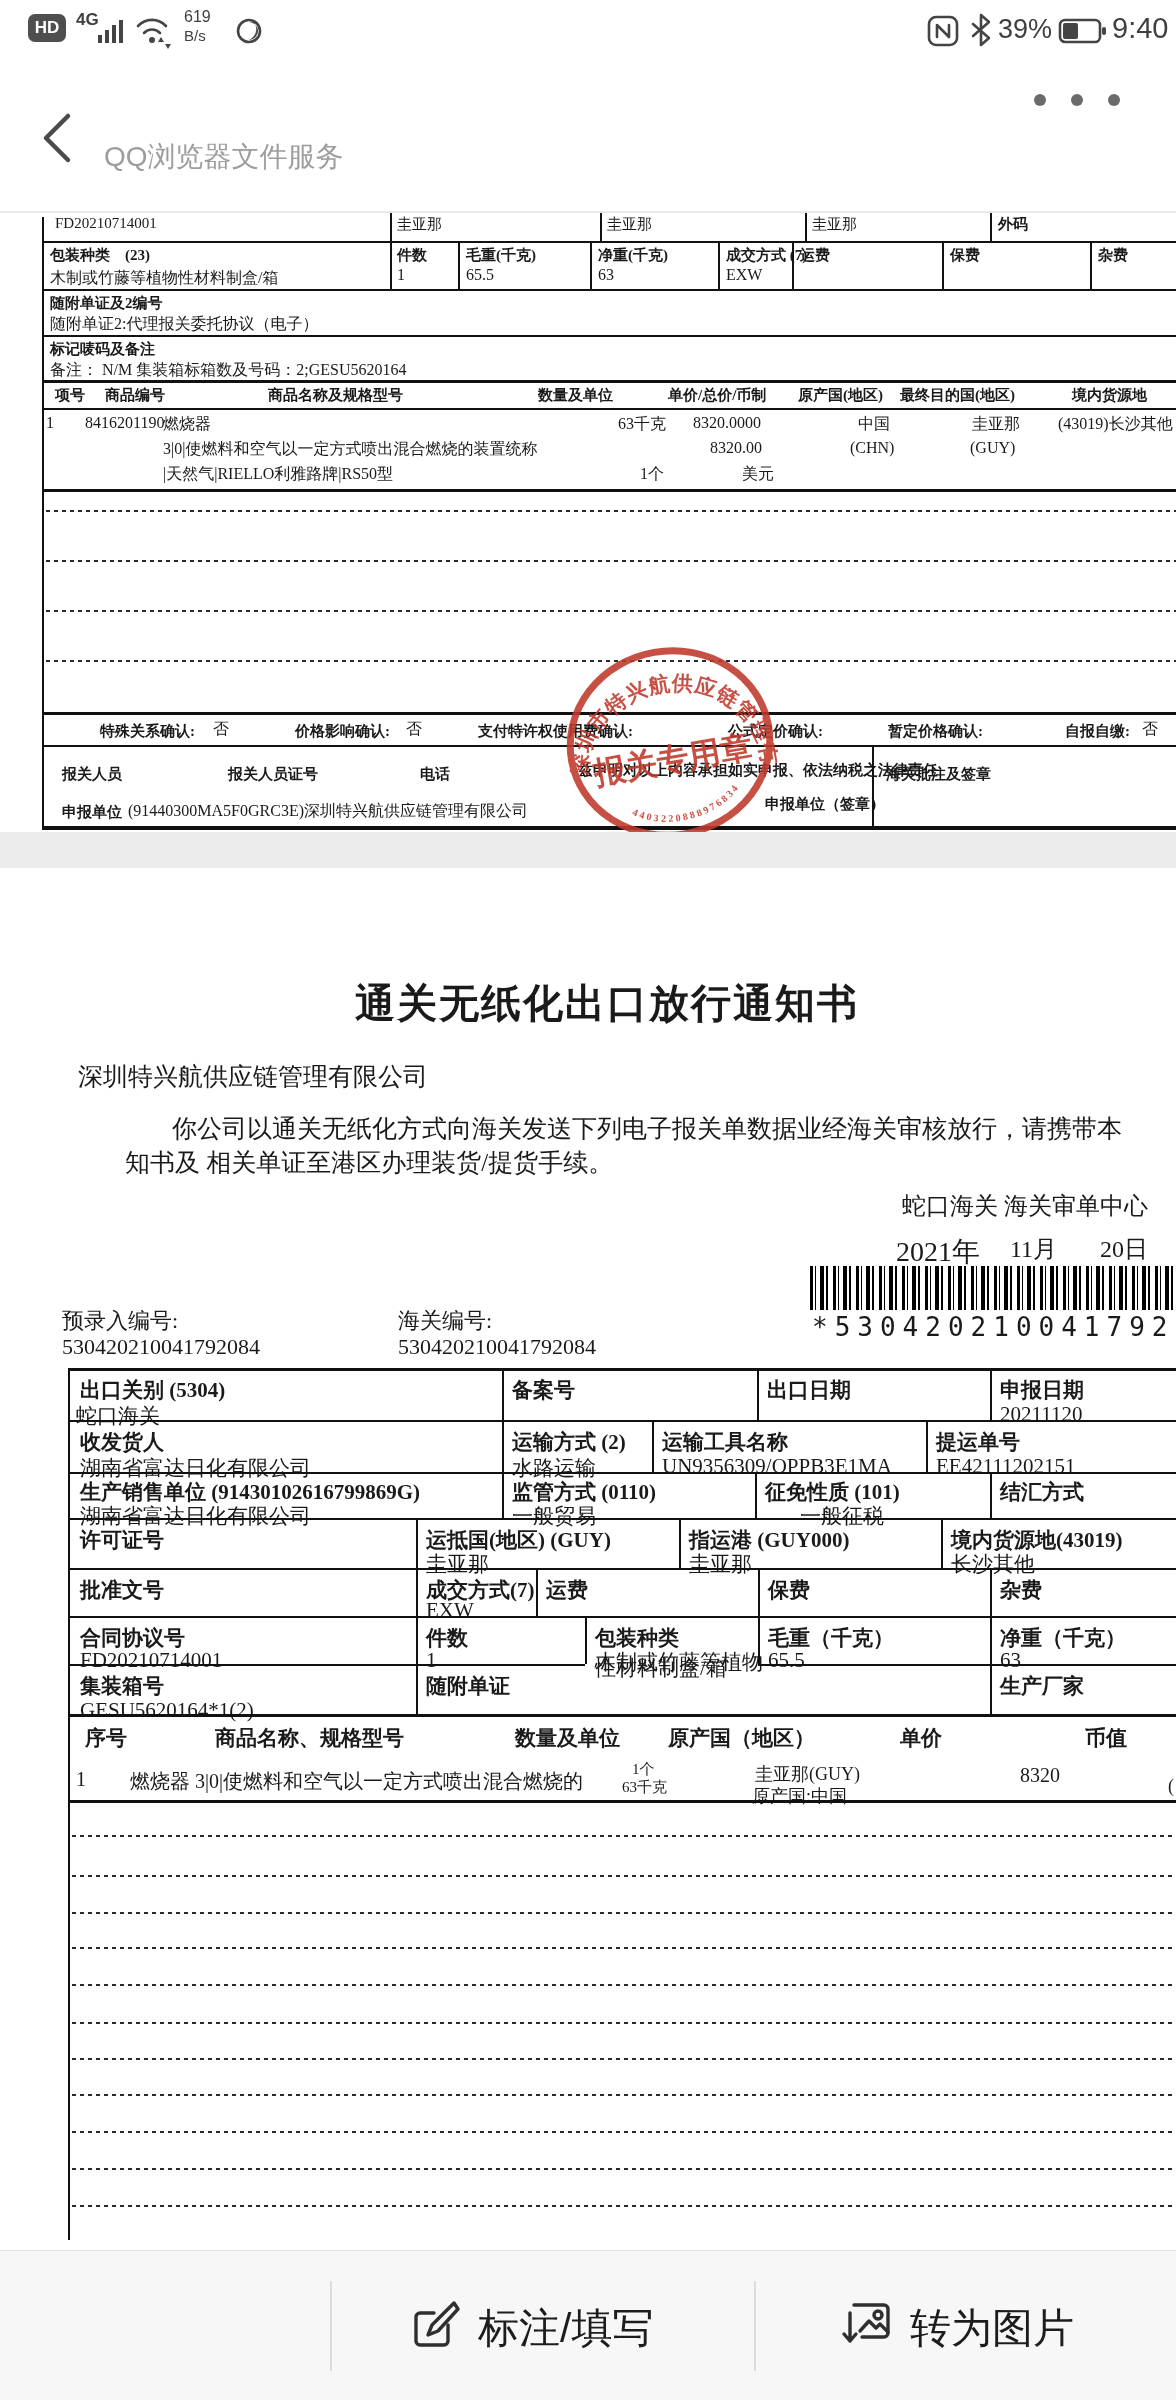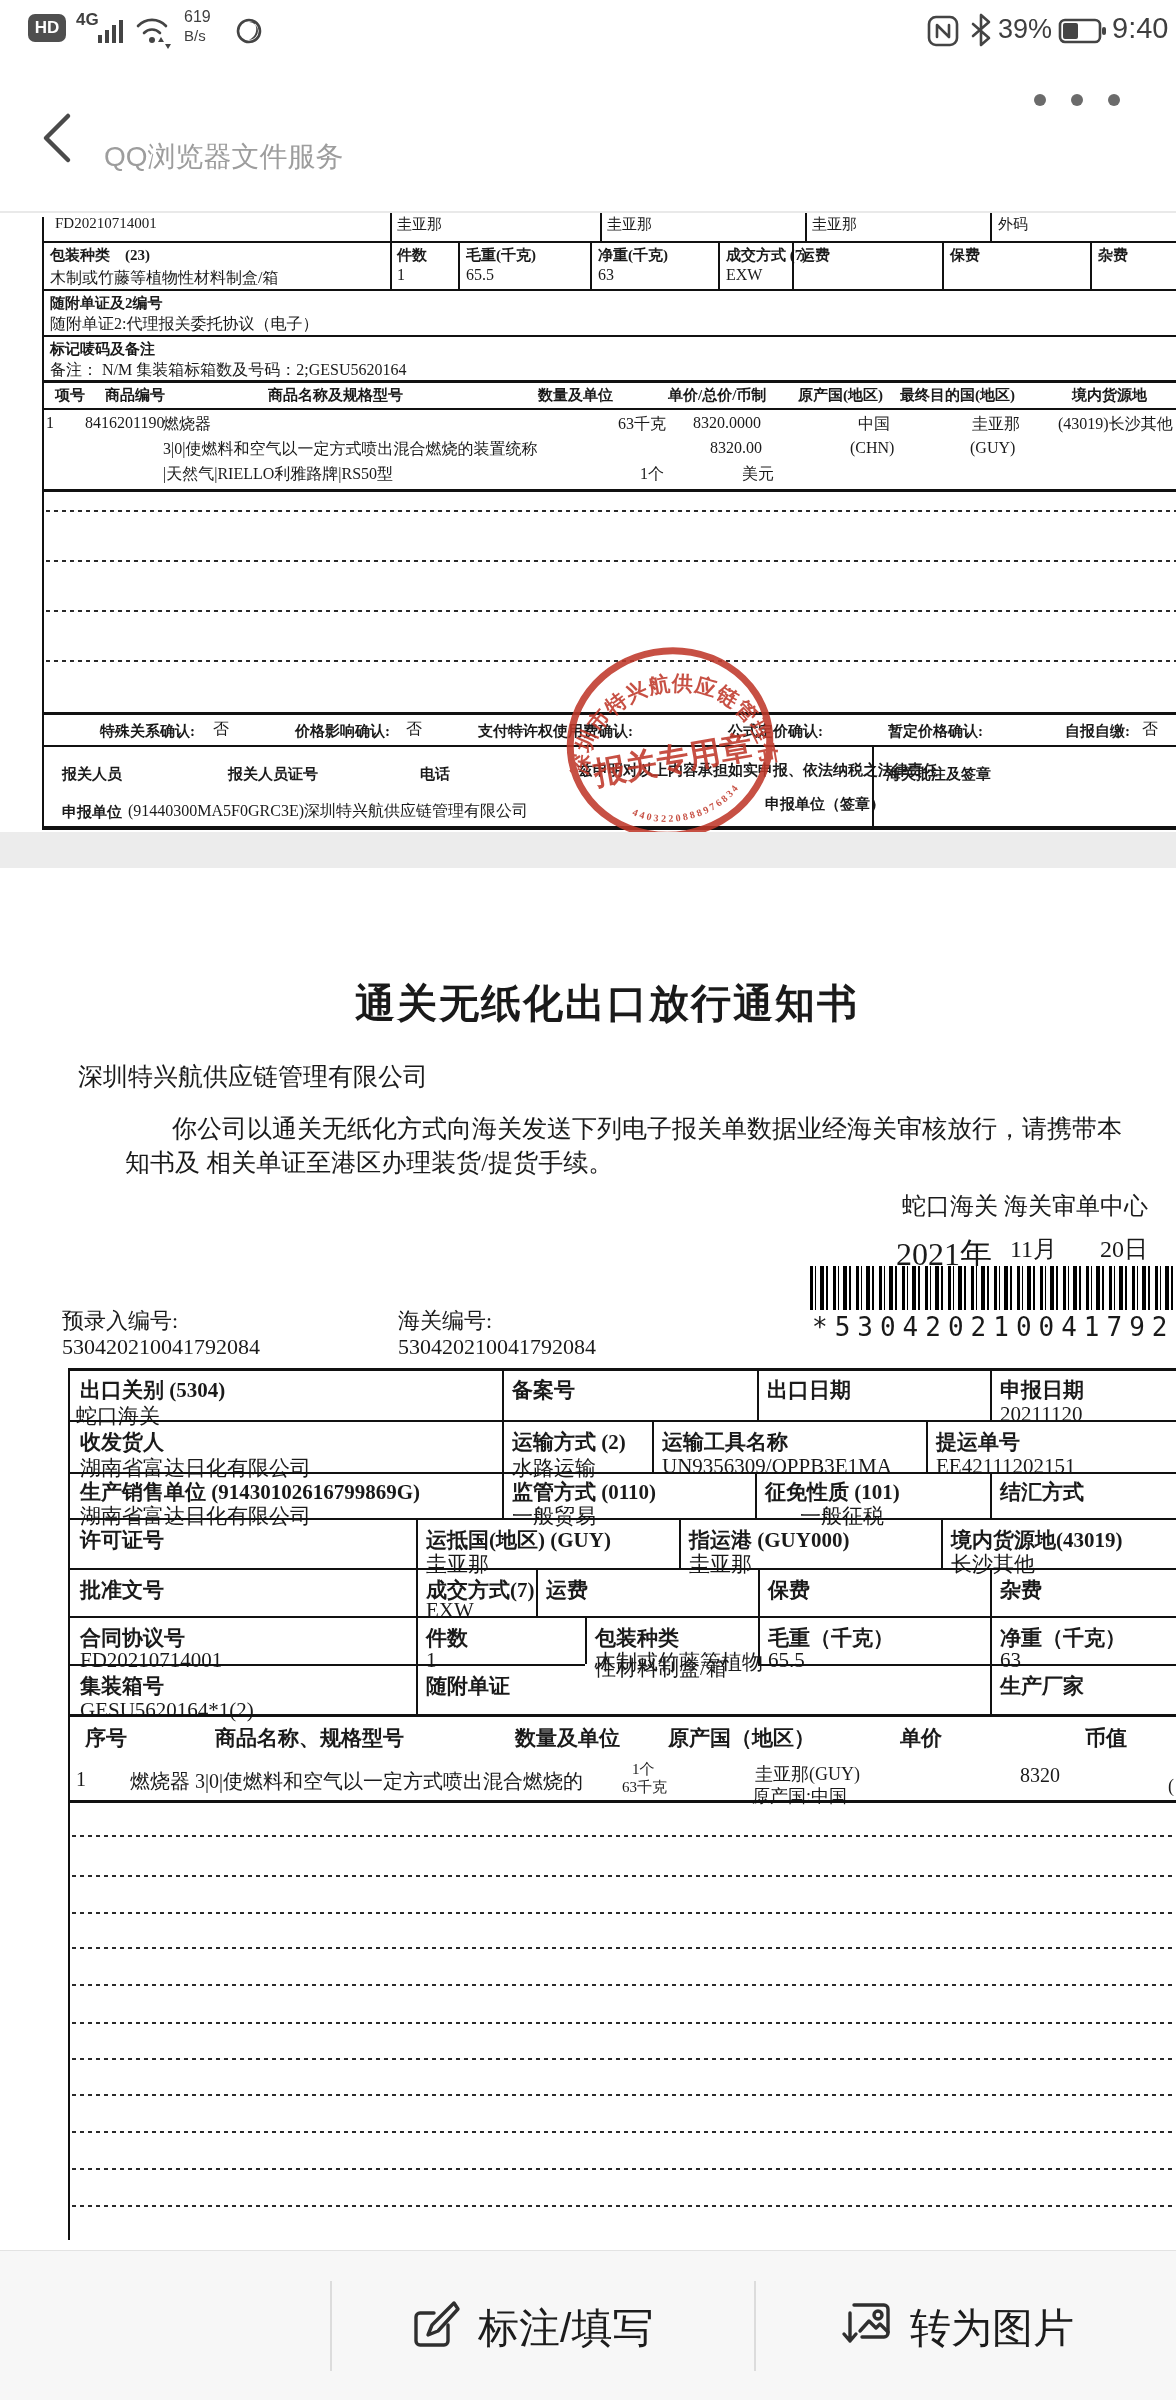--- a/index.html
+++ b/index.html
@@ -74,21 +74,21 @@
 </div>
 
 <div class="page doc" style="top:213px;height:619px;overflow:hidden;font-size:16px;">
 
   <div class="vl" style="left:42px;top:4px;height:613px;"></div>
 
   <div class="t" style="left:55px;top:2px;font-size:15px;">FD20210714001</div>
   <div class="t" style="left:397px;top:2px;font-size:15px;">圭亚那</div>
   <div class="t" style="left:607px;top:2px;font-size:15px;">圭亚那</div>
   <div class="t" style="left:812px;top:2px;font-size:15px;">圭亚那</div>
-  <div class="t" style="left:998px;top:2px;font-size:15px;">外码</div>
+  <div class="t" style="left:998px;top:2px;font-size:15px;font-weight:bold;">外码</div>
   <div class="vl" style="left:390px;top:0;height:28px;"></div>
     <div class="vl" style="left:600px;top:0;height:28px;"></div>
   <div class="vl" style="left:805px;top:0;height:28px;"></div>
     <div class="vl" style="left:990px;top:0;height:28px;"></div>
   <div class="hl" style="left:42px;top:28px;width:1134px;height:2px;"></div>
 
   <div class="t b" style="left:50px;top:33px;font-size:15px;">包装种类　(23)</div>
   <div class="t" style="left:50px;top:55px;">木制或竹藤等植物性材料制盒/箱</div>
   <div class="t b" style="left:397px;top:33px;font-size:15px;">件数</div>
   <div class="t" style="left:397px;top:53px;">1</div>
@@ -192,21 +192,21 @@
 </div>
 
 <div class="abs" style="left:0;top:832px;width:1176px;height:36px;background:#ececec;"></div>
 
 <div class="page doc" style="top:868px;height:1382px;overflow:hidden;font-size:21px;">
   <div class="t b" style="left:355px;top:108px;font-size:40px;letter-spacing:2px;">通关无纸化出口放行通知书</div>
   <div class="t" style="left:78px;top:192px;font-size:25px;">深圳特兴航供应链管理有限公司</div>
   <div class="t" style="left:172px;top:244px;font-size:25px;">你公司以通关无纸化方式向海关发送下列电子报关单数据业经海关审核放行，请携带本</div>
   <div class="t" style="left:125px;top:278px;font-size:25px;">知书及 相关单证至港区办理装货/提货手续。</div>
   <div class="t" style="left:902px;top:322px;font-size:24px;">蛇口海关 海关审单中心</div>
-  <div class="t" style="left:896px;top:365px;font-size:32px;text-align:right;">2021年</div>
+  <div class="t" style="left:896px;top:365px;font-size:28px;text-align:right;">2021年</div>
   <div class="t" style="left:1010px;top:365px;font-size:24px;">11月</div>
   <div class="t" style="left:1100px;top:365px;font-size:24px;">20日</div>
 
   <div class="abs" style="left:810px;top:398px;width:366px;height:44px;
        background:repeating-linear-gradient(90deg,#000 0 3px,#fff 3px 5px,#000 5px 6px,#fff 6px 10px,#000 10px 14px,#fff 14px 16px,#000 16px 18px,#fff 18px 23px);"></div>
   <div class="t" style="left:812px;top:444px;font-size:26px;letter-spacing:7px;font-family:'DejaVu Sans Mono',monospace;">*53042021004179208</div>
 
   <div class="t" style="left:62px;top:438px;font-size:22px;">预录入编号:</div>
   <div class="t" style="left:62px;top:466px;font-size:22px;">530420210041792084</div>
   <div class="t" style="left:398px;top:438px;font-size:22px;">海关编号:</div>

